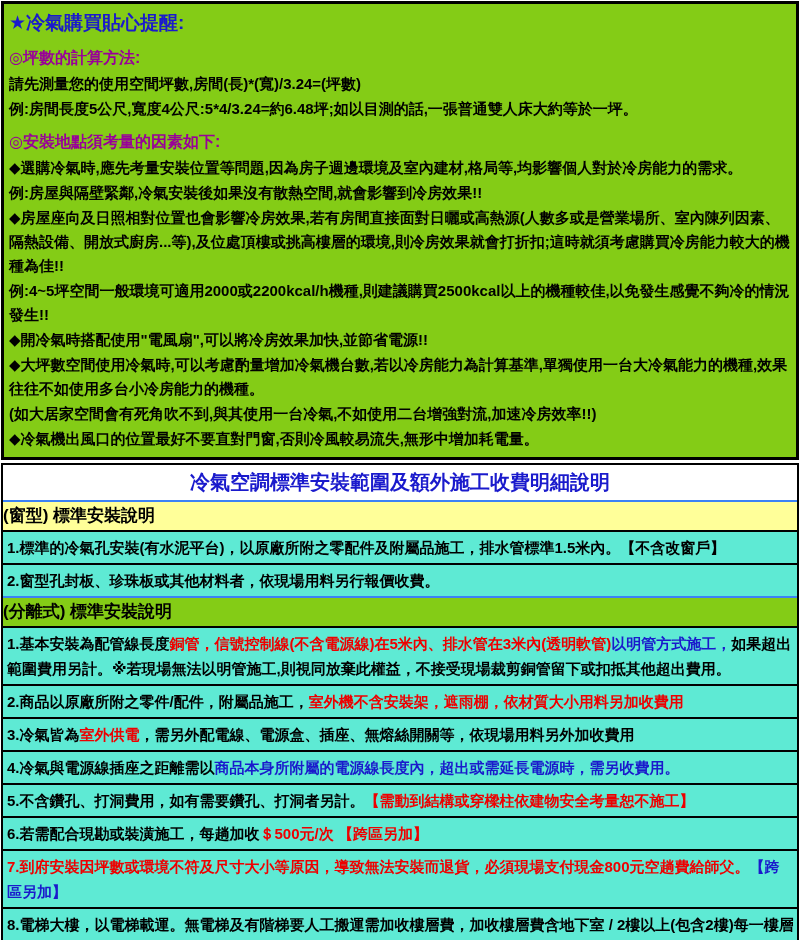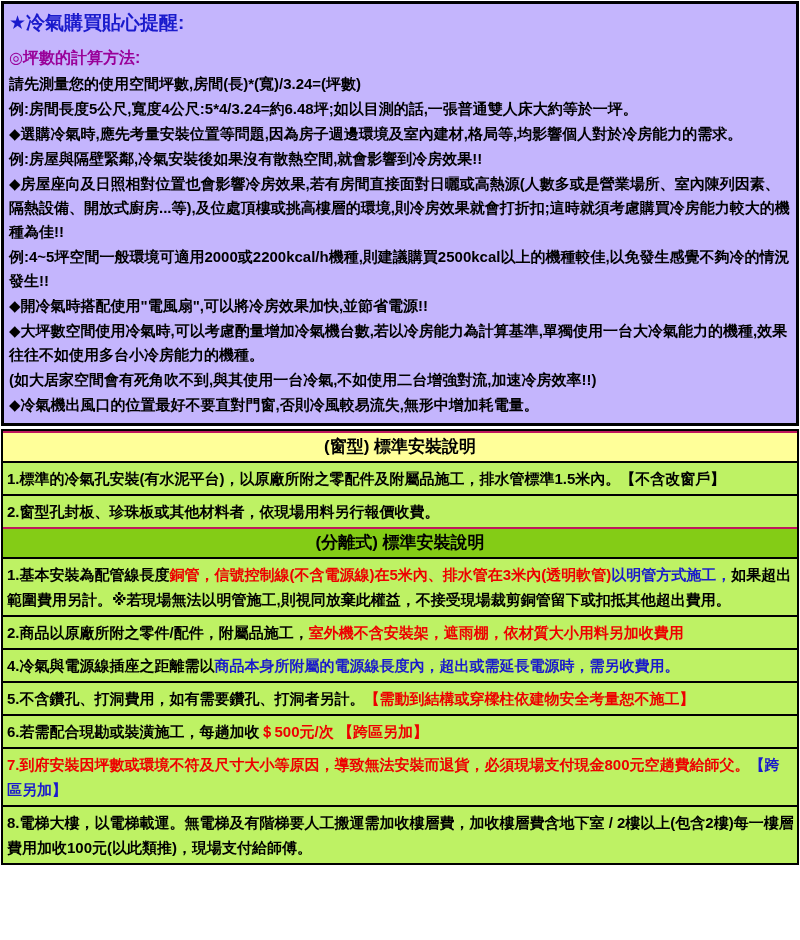--- a/index.html
+++ b/index.html
@@ -39,62 +39,64 @@
     box-sizing: border-box;
   }
   .table-title {
     text-align: center;
     font-size: 20px;
     line-height: 35px;
     word-break: break-all;
   }
   .band {
     background: #ffff99;
-    text-align: center;
     font-size: 17px;
     line-height: 28px;
-    border-top: 2px solid #be185d;
+    border-top: 2px solid #3b82f6;
     color: #000;
   }
   .t-row {
     font-size: 15px;
     line-height: 25px;
     padding: 3px 3px 3px 4px;
     border-top: 2px solid #000;
     word-break: break-all;
-    background: #bef264;
+    background: #5eead4;
   }
 </style>
 </head>
 <body>
 
 <div class="page">
-  <section class="tips-box" style="background: #c4b5fd;">
+  <section class="tips-box" style="background: #84cc16;">
       <div class="tip-line main-title"><span style="color: rgb(26, 26, 204);">★冷氣購買貼心提醒:</span></div>
       <div class="tip-line sub-title"><span style="color: rgb(153, 0, 153);">◎坪數的計算方法:</span></div>
       <div class="tip-line"><span style="color: rgb(0, 0, 0); margin-top: 20px;">請先測量您的使用空間坪數,房間(長)*(寬)/3.24=(坪數)</span></div>
       <div class="tip-line"><span style="color: rgb(0, 0, 0);">例:房間長度5公尺,寬度4公尺:5*4/3.24=約6.48坪;如以目測的話,一張普通雙人床大約等於一坪。</span></div>
+      <div class="tip-line sub-title"><span style="color: rgb(153, 0, 153);">◎安裝地點須考量的因素如下:</span></div>
       <div class="tip-line"><span style="color: rgb(0, 0, 0);">◆選購冷氣時,應先考量安裝位置等問題,因為房子週邊環境及室內建材,格局等,均影響個人對於冷房能力的需求。</span></div>
       <div class="tip-line"><span style="color: rgb(0, 0, 0);">例:房屋與隔壁緊鄰,冷氣安裝後如果沒有散熱空間,就會影響到冷房效果!!</span></div>
       <div class="tip-line"><span style="color: rgb(0, 0, 0);">◆房屋座向及日照相對位置也會影響冷房效果,若有房間直接面對日曬或高熱源(人數多或是營業場所、室內陳列因素、隔熱設備、開放式廚房...等),及位處頂樓或挑高樓層的環境,則冷房效果就會打折扣;這時就須考慮購買冷房能力較大的機種為佳!!</span></div>
       <div class="tip-line"><span style="color: rgb(0, 0, 0);">例:4~5坪空間一般環境可適用2000或2200kcal/h機種,則建議購買2500kcal以上的機種較佳,以免發生感覺不夠冷的情況發生!!</span></div>
       <div class="tip-line"><span style="color: rgb(0, 0, 0);">◆開冷氣時搭配使用"電風扇",可以將冷房效果加快,並節省電源!!</span></div>
       <div class="tip-line"><span style="color: rgb(0, 0, 0);">◆大坪數空間使用冷氣時,可以考慮酌量增加冷氣機台數,若以冷房能力為計算基準,單獨使用一台大冷氣能力的機種,效果往往不如使用多台小冷房能力的機種。</span></div>
       <div class="tip-line"><span style="color: rgb(0, 0, 0);">(如大居家空間會有死角吹不到,與其使用一台冷氣,不如使用二台增強對流,加速冷房效率!!)</span></div>
       <div class="tip-line"><span style="color: rgb(0, 0, 0);">◆冷氣機出風口的位置最好不要直對門窗,否則冷風較易流失,無形中增加耗電量。</span></div>
     </section>
 
   <section class="fee-table">
+    <div class="table-title" style="color: rgb(26, 26, 204);">冷氣空調標準安裝範圍及額外施工收費明細說明</div>
     <div id="fee-sections">
         <div class="band" style="background: rgb(255, 255, 153);">(窗型) 標準安裝說明</div>
         <div class="t-row"><span style="color: rgb(0, 0, 0);">1.標準的冷氣孔安裝(有水泥平台)，以原廠所附之零配件及附屬品施工，排水管標準1.5米內。【不含改窗戶】</span></div>
         <div class="t-row"><span style="color: rgb(0, 0, 0);">2.窗型孔封板、珍珠板或其他材料者，依現場用料另行報價收費。</span></div>
         <div class="band" style="background: #84cc16;">(分離式) 標準安裝說明</div>
         <div class="t-row"><span style="color: rgb(0, 0, 0);">1.基本安裝為配管線長度</span><span style="color: rgb(238, 0, 0);">銅管，信號控制線(不含電源線)在5米內、排水管在3米內(透明軟管)</span><span style="color: rgb(26, 26, 204);">以明管方式施工，</span><span style="color: rgb(0, 0, 0);">如果超出範圍費用另計。※若現場無法以明管施工,則視同放棄此權益，不接受現場裁剪銅管留下或扣抵其他超出費用。</span></div>
         <div class="t-row"><span style="color: rgb(0, 0, 0);">2.商品以原廠所附之零件/配件，附屬品施工，</span><span style="color: rgb(238, 0, 0);">室外機不含安裝架，遮雨棚，依材質大小用料另加收費用</span></div>
+        <div class="t-row"><span style="color: rgb(0, 0, 0);">3.冷氣皆為</span><span style="color: rgb(238, 0, 0);">室外供電</span><span style="color: rgb(0, 0, 0);">，需另外配電線、電源盒、插座、無熔絲開關等，依現場用料另外加收費用</span></div>
         <div class="t-row"><span style="color: rgb(0, 0, 0);">4.冷氣與電源線插座之距離需以</span><span style="color: rgb(26, 26, 204); margin-top: 24px;">商品本身所附屬的電源線長度內，超出或需延長電源時，需另收費用。</span></div>
         <div class="t-row"><span style="color: rgb(0, 0, 0);">5.不含鑽孔、打洞費用，如有需要鑽孔、打洞者另計。</span><span style="color: rgb(238, 0, 0);">【需動到結構或穿樑柱依建物安全考量恕不施工】</span></div>
         <div class="t-row"><span style="color: rgb(0, 0, 0);">6.若需配合現勘或裝潢施工，每趟加收</span><span style="color: rgb(238, 0, 0);">＄500元/次 【跨區另加】</span></div>
         <div class="t-row"><span style="color: rgb(238, 0, 0);">7.到府安裝因坪數或環境不符及尺寸大小等原因，導致無法安裝而退貨，必須現場支付現金800元空趟費給師父。</span><span style="color: rgb(26, 26, 204);">【跨區另加】</span></div>
         <div class="t-row"><span style="color: rgb(0, 0, 0);">8.電梯大樓，以電梯載運。無電梯及有階梯要人工搬運需加收樓層費，加收樓層費含地下室 / 2樓以上(包含2樓)每一樓層費用加收100元(以此類推)，現場支付給師傅。</span></div>
       </div>
   </section>
 </div>
 
 </body></html>

